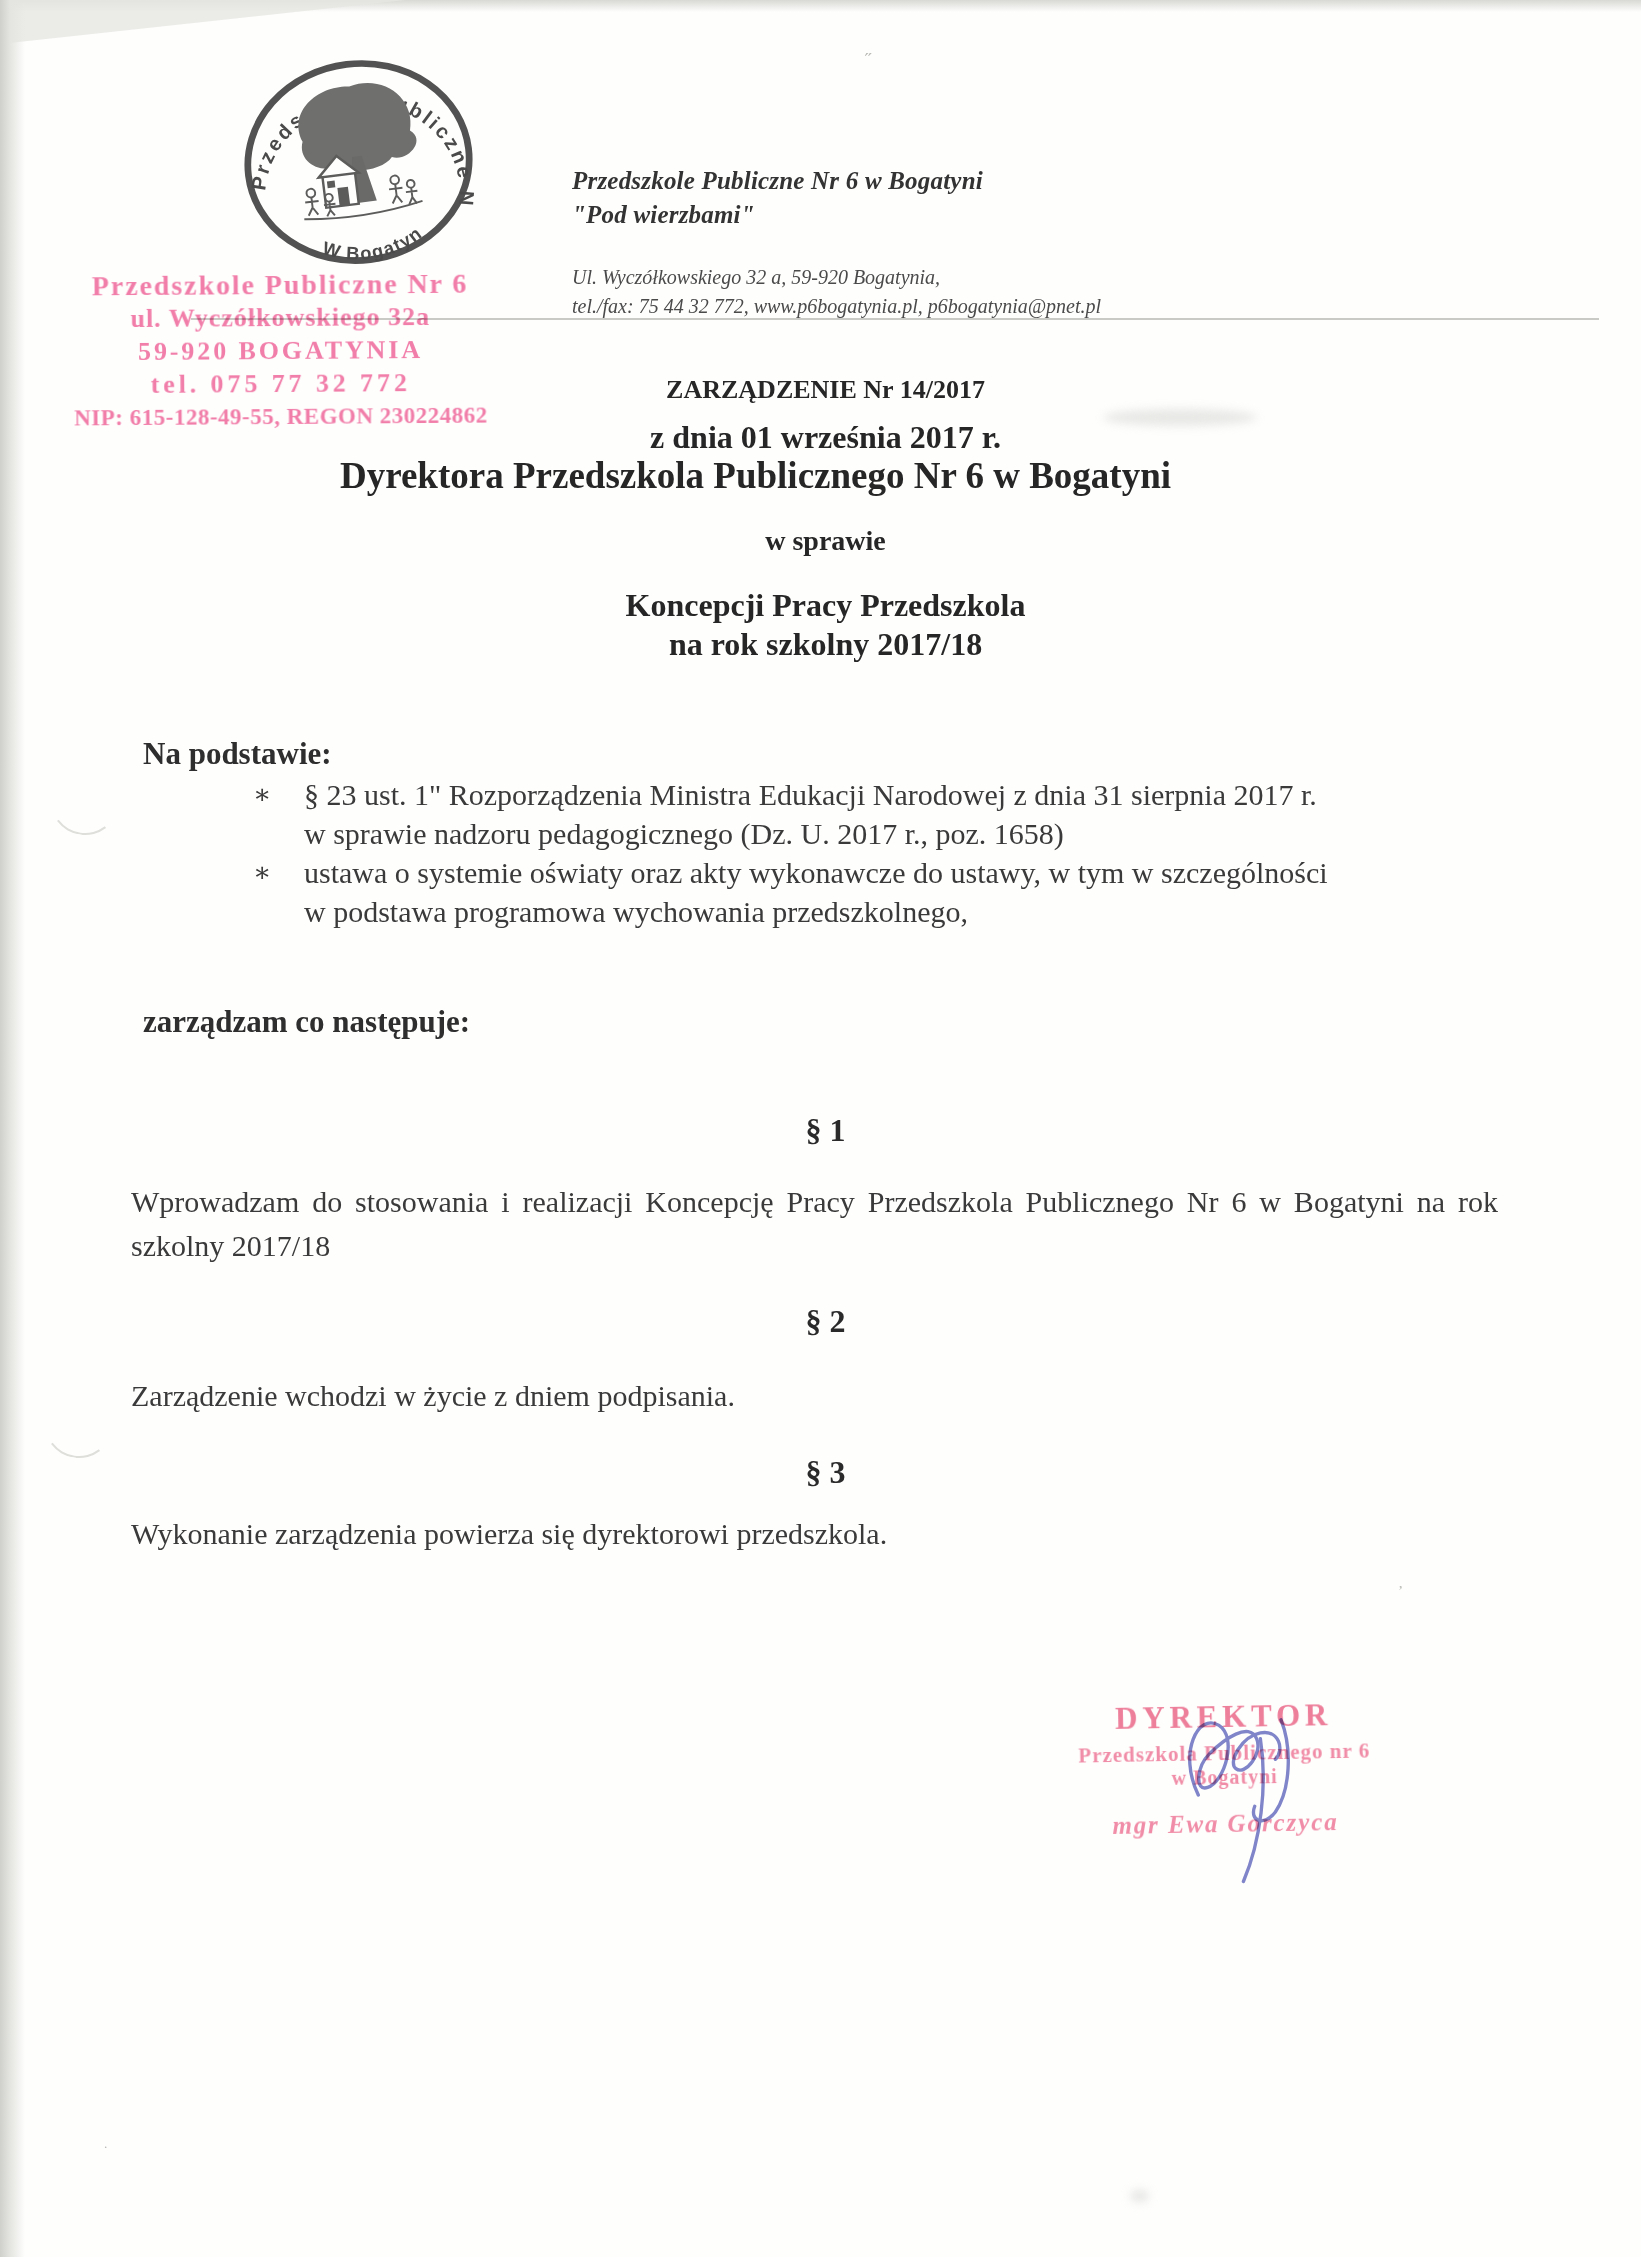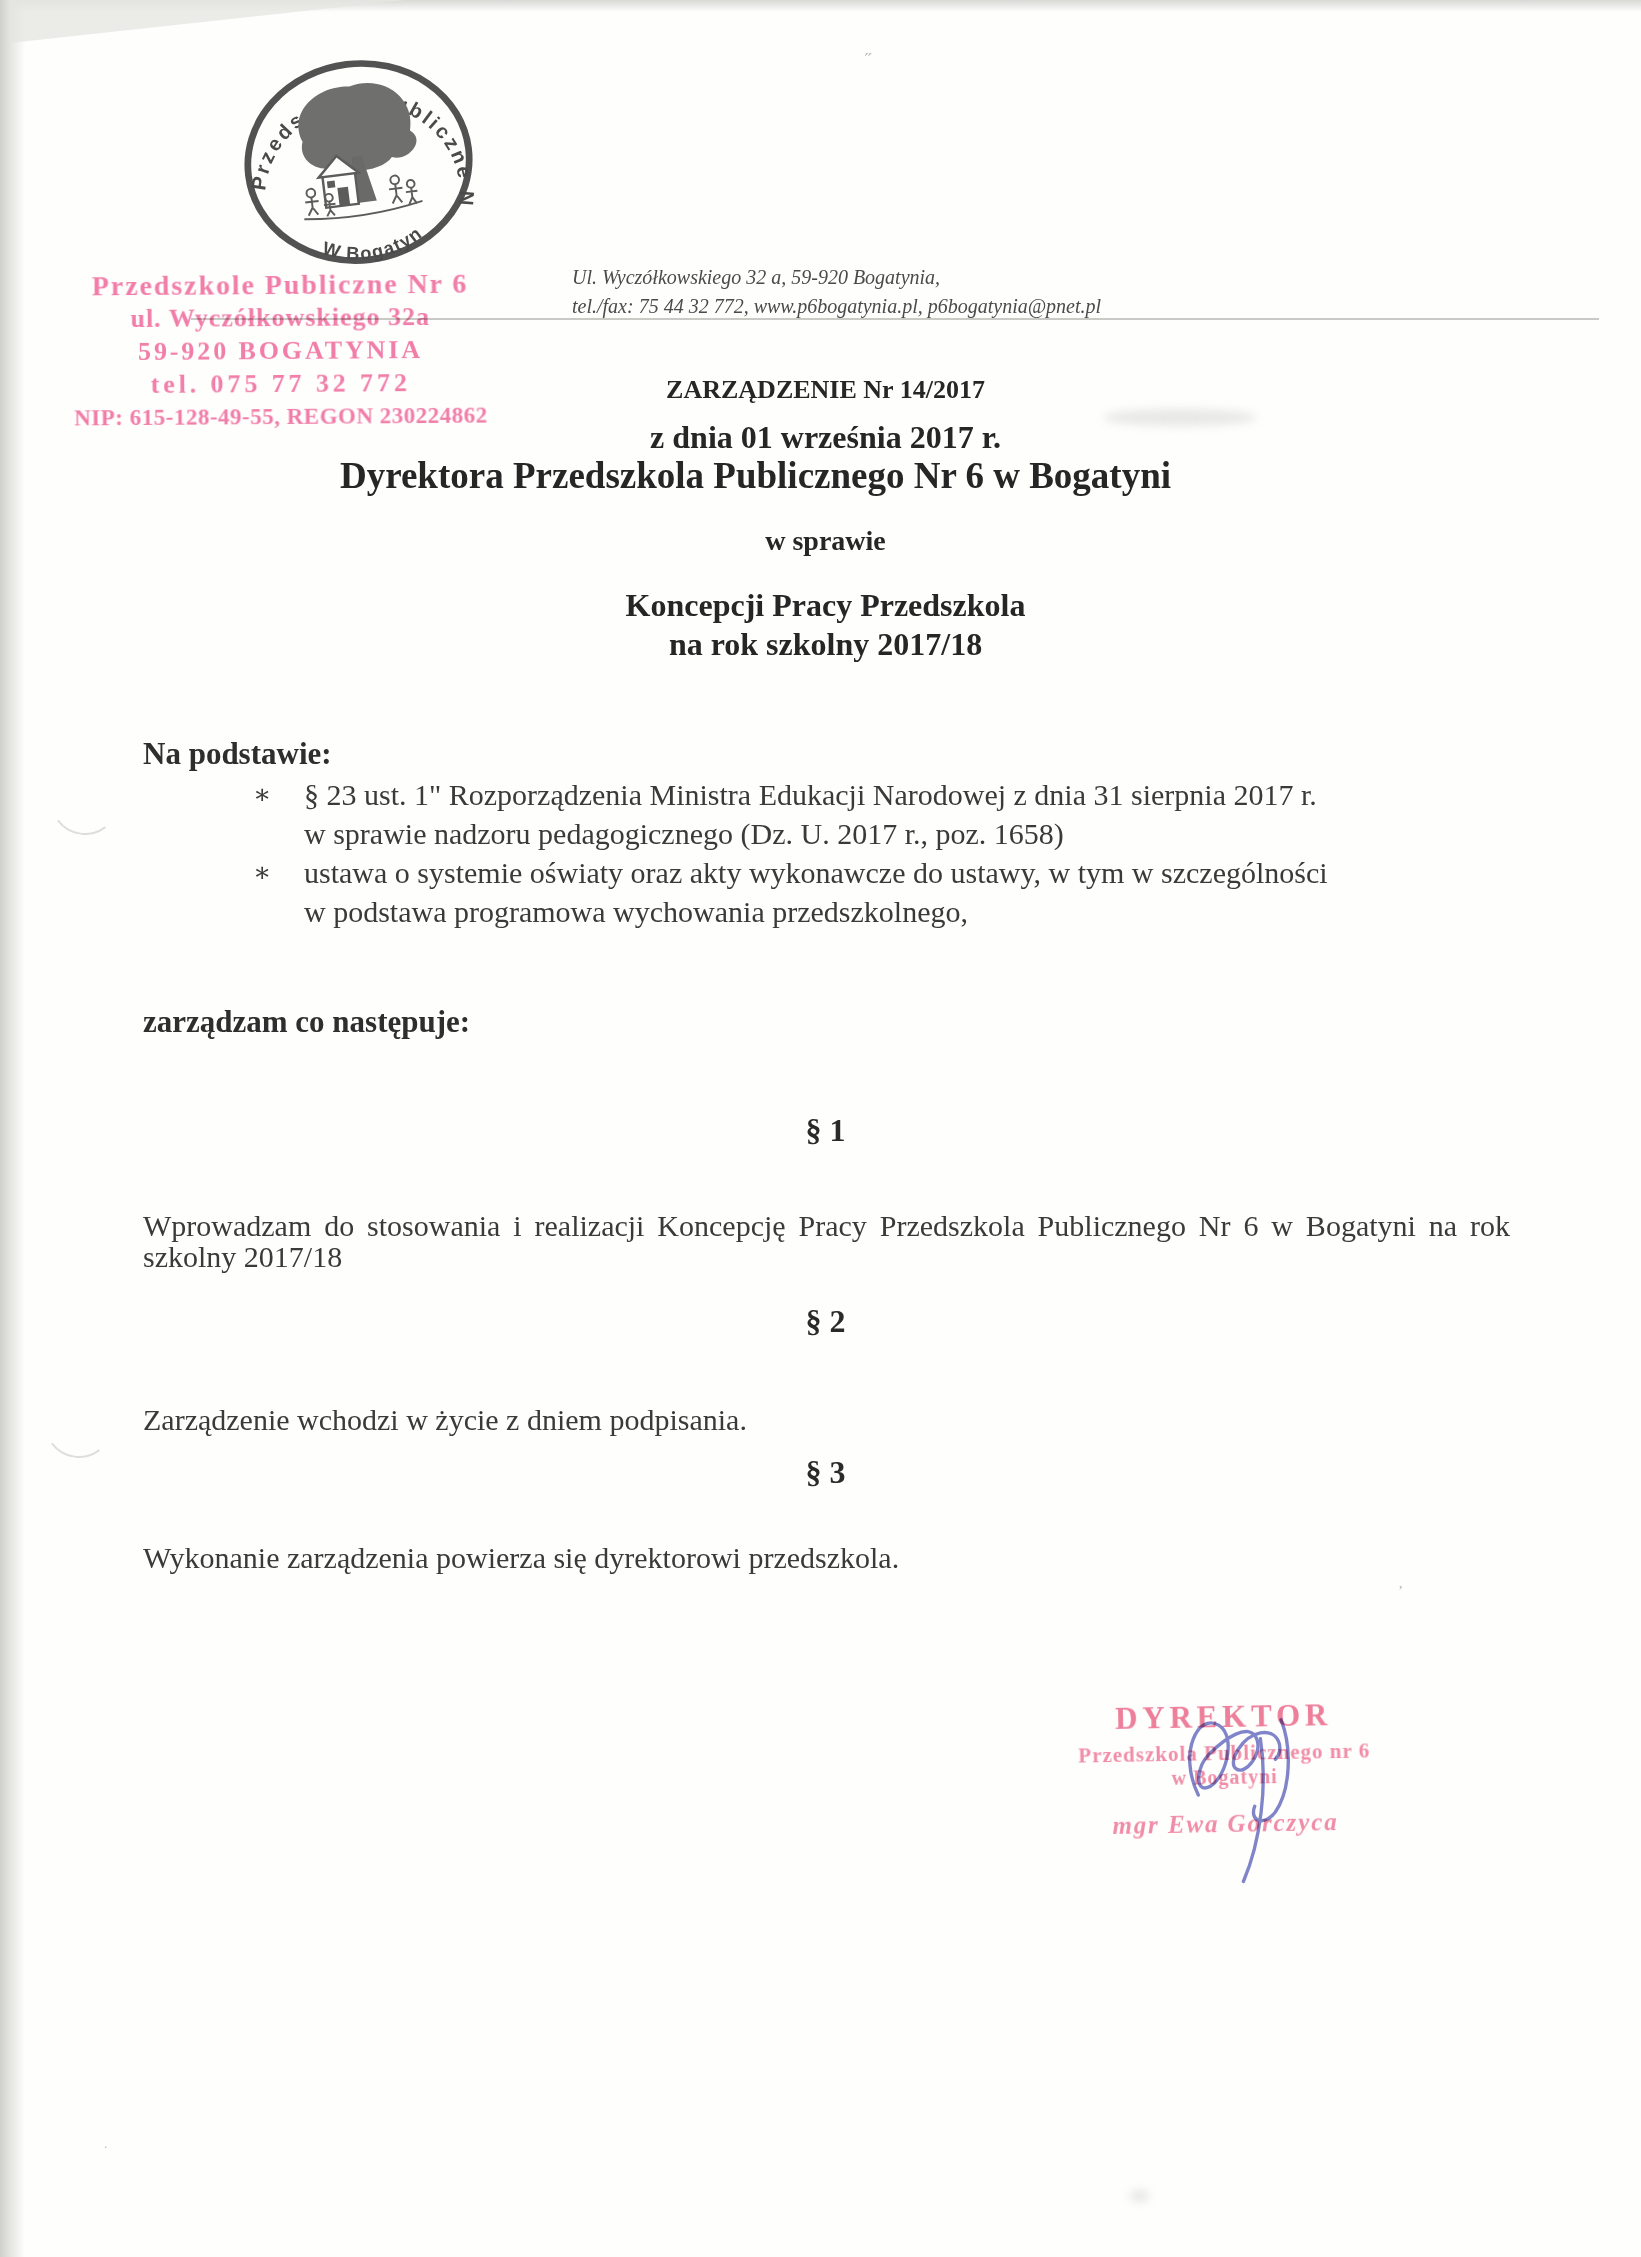--- a/index.html
+++ b/index.html
@@ -52,21 +52,21 @@
   .t5 { top:587px; font-size:32px; }
   .t6 { top:626px; font-size:32px; }
 
   .body-text { font-size:30px; color:#3a3a3a; }
   .h-bold { position:absolute; left:143px; font-weight:bold; font-size:31px; color:#2e2e2e; }
   .basis-list { position:absolute; left:253px; top:775px; }
   .b-item { display:flex; line-height:39px; }
   .b-marker { width:51px; font-size:27px; color:#3a3a3a; }
   .sec-mark { position:absolute; left:145px; width:1361px; text-align:center;
     font-weight:bold; font-size:32px; color:#2a2a2a; }
-  .sec-text { position:absolute; left:143px; width:1367px; line-height:31px;margin-top:30px; }
+  .sec-text { position:absolute; left:131px; width:1367px; line-height:44px; }
   .justified { text-align:justify; }
 
   
   .stamp-dir { position:absolute; left:1012px; top:1699px; width:425px; text-align:center;
     color:#f0819f; font-weight:bold; mix-blend-mode:multiply; filter:blur(0.4px);
     opacity:.9; transform:rotate(-1deg); }
   .stamp-dir .d1 { font-size:31px; letter-spacing:4.8px; color:#ed7291; }
   .stamp-dir .d2 { font-size:21px; letter-spacing:1px; margin-top:5.8px; }
   .stamp-dir .d3 { font-size:20px; letter-spacing:1px; }
   .stamp-dir .d4 { font-size:25px; font-style:italic; margin-top:21px; letter-spacing:1.9px; }
@@ -125,20 +125,24 @@
           <circle cx="160" cy="133" r="4.5"></circle>
             <path d="M160,138 L160,149 M153,142 L167,142 M160,149 L155,157 M160,149 L165,157"></path>
           <circle cx="176" cy="139" r="4"></circle>
             <path d="M176,143 L176,153 M170,147 L182,147 M176,153 L172,160 M176,153 L180,160"></path>
           <path d="M62,162 Q125,170 186,158"></path>
         </g>
       </g>
     </svg>
   </div>
 
+  <div class="lh-name">
+    <div>Przedszkole Publiczne Nr 6 w Bogatyni</div>
+    <div>"Pod wierzbami"</div>
+  </div>
   <div class="lh-addr">
     <div>Ul. Wyczółkowskiego 32 a, 59-920 Bogatynia,</div>
     <div><span>tel./fax: 75 44 32 772, </span><span class="u">www.p6bogatynia.pl</span><span>, p6bogatynia@pnet.pl</span></div>
   </div>
   <div class="divider"></div>
 
   <div class="stamp-addr">
     <div class="s1">Przedszkole Publiczne Nr 6</div>
     <div class="s2">ul. Wyczółkowskiego 32a</div>
     <div class="s3">59-920 BOGATYNIA</div>

